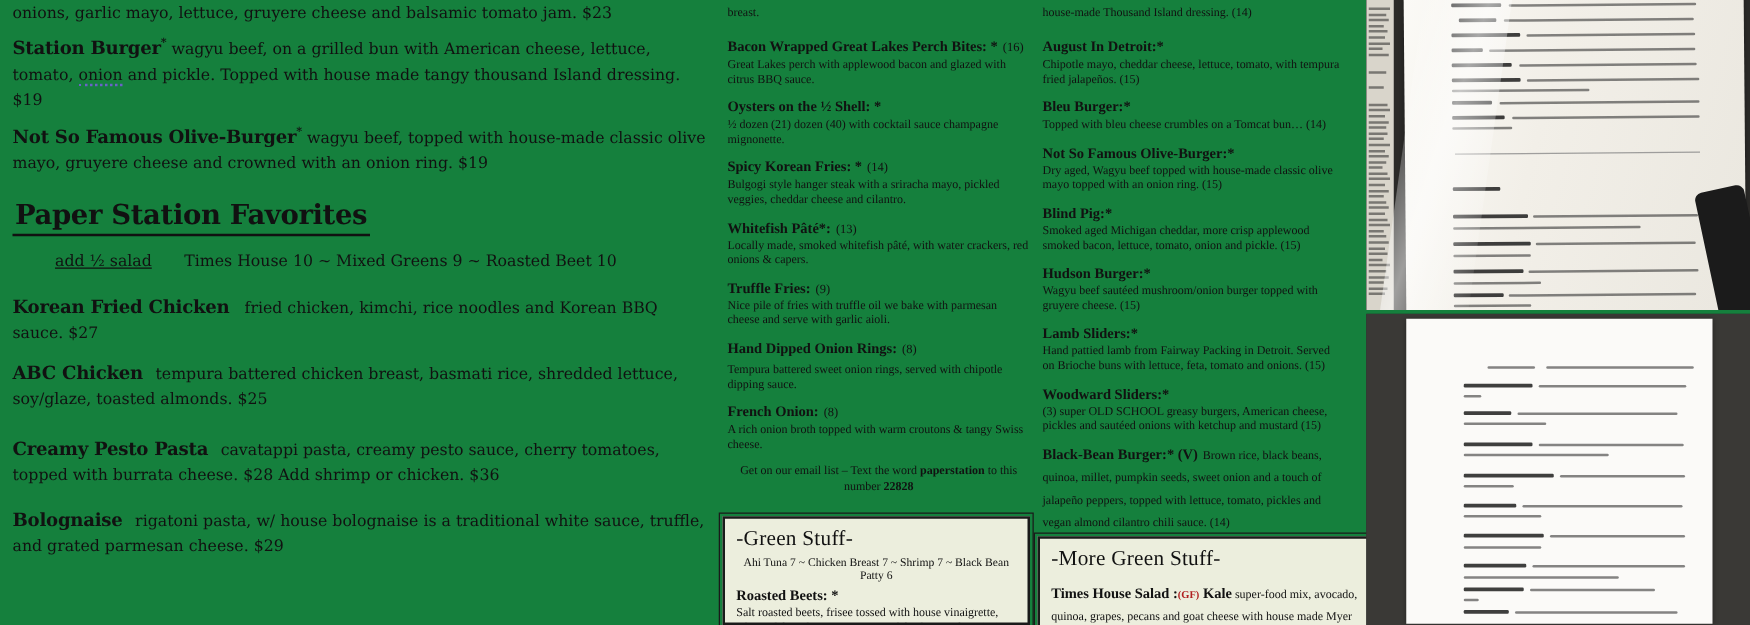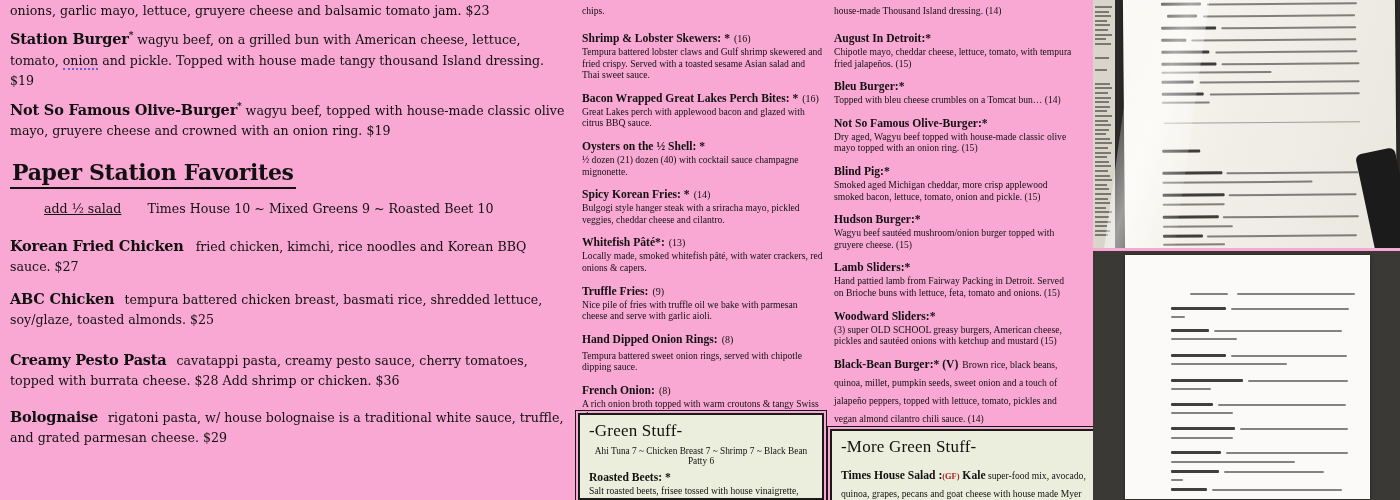--- a/index.html
+++ b/index.html
@@ -1,19 +1,19 @@
 <!DOCTYPE html>
 <html><head>
 <meta charset="utf-8">
 <style>
   * { margin:0; padding:0; box-sizing:border-box; }
   html,body { width:1400px; height:500px; overflow:hidden; background:#ffffff; }
   body { font-family:"Liberation Serif", serif; color:#111; }
 
-  .page { position:relative; width:1400px; height:500px; background:#f9a8d4; }
+  .page { position:relative; width:1400px; height:500px; background:#15803d; }
 
   
   .col-left {
     position:absolute; left:0; top:0; width:578px; height:500px;
     padding:0 8px 0 10px; overflow:hidden;
   }
   .lg-item { margin-bottom:9px; line-height:1.28; }
   .lg-item .nm {
     font-family:"DejaVu Serif", serif;
     font-weight:bold; font-size:14.5px; letter-spacing:-0.2px;
@@ -160,27 +160,23 @@
       </div>
       <div class="lg-item" style="margin-top:16px;">
         <span class="nm">Bolognaise</span>
         <span class="ds" style="margin-left:6px;">rigatoni pasta, w/ house bolognaise is a traditional white sauce, truffle, and grated parmesan cheese. $29</span>
       </div>
     </div>
   </div>
 
   <div class="col-mid">
     <div class="sm-item" style="margin-bottom:10px;">
-      <span class="frag">chips.</span>
-    </div>
-
-    <div class="sm-item">
-      <span class="nm">Shrimp &amp; Lobster Skewers:</span><span class="nm"> *</span> <span class="amt">(16)</span>
-      <span class="ds">Tempura battered lobster claws and Gulf shrimp skewered and fried crispy.  Served with a toasted sesame Asian salad and Thai sweet sauce.</span>
-    </div>
+      <span class="frag">breast.</span>
+    </div>
+
 
     <div class="sm-item">
       <span class="nm">Bacon Wrapped Great Lakes Perch Bites:</span><span class="nm"> *</span> <span class="amt">(16)</span>
       <span class="ds">Great Lakes perch with applewood bacon and glazed with citrus BBQ sauce.</span>
     </div>
 
     <div class="sm-item">
       <span class="nm">Oysters on the ½ Shell:</span><span class="nm"> *</span> <span class="amt"></span>
       <span class="ds">½ dozen (21) dozen (40) with cocktail sauce champagne mignonette.</span>
     </div>

